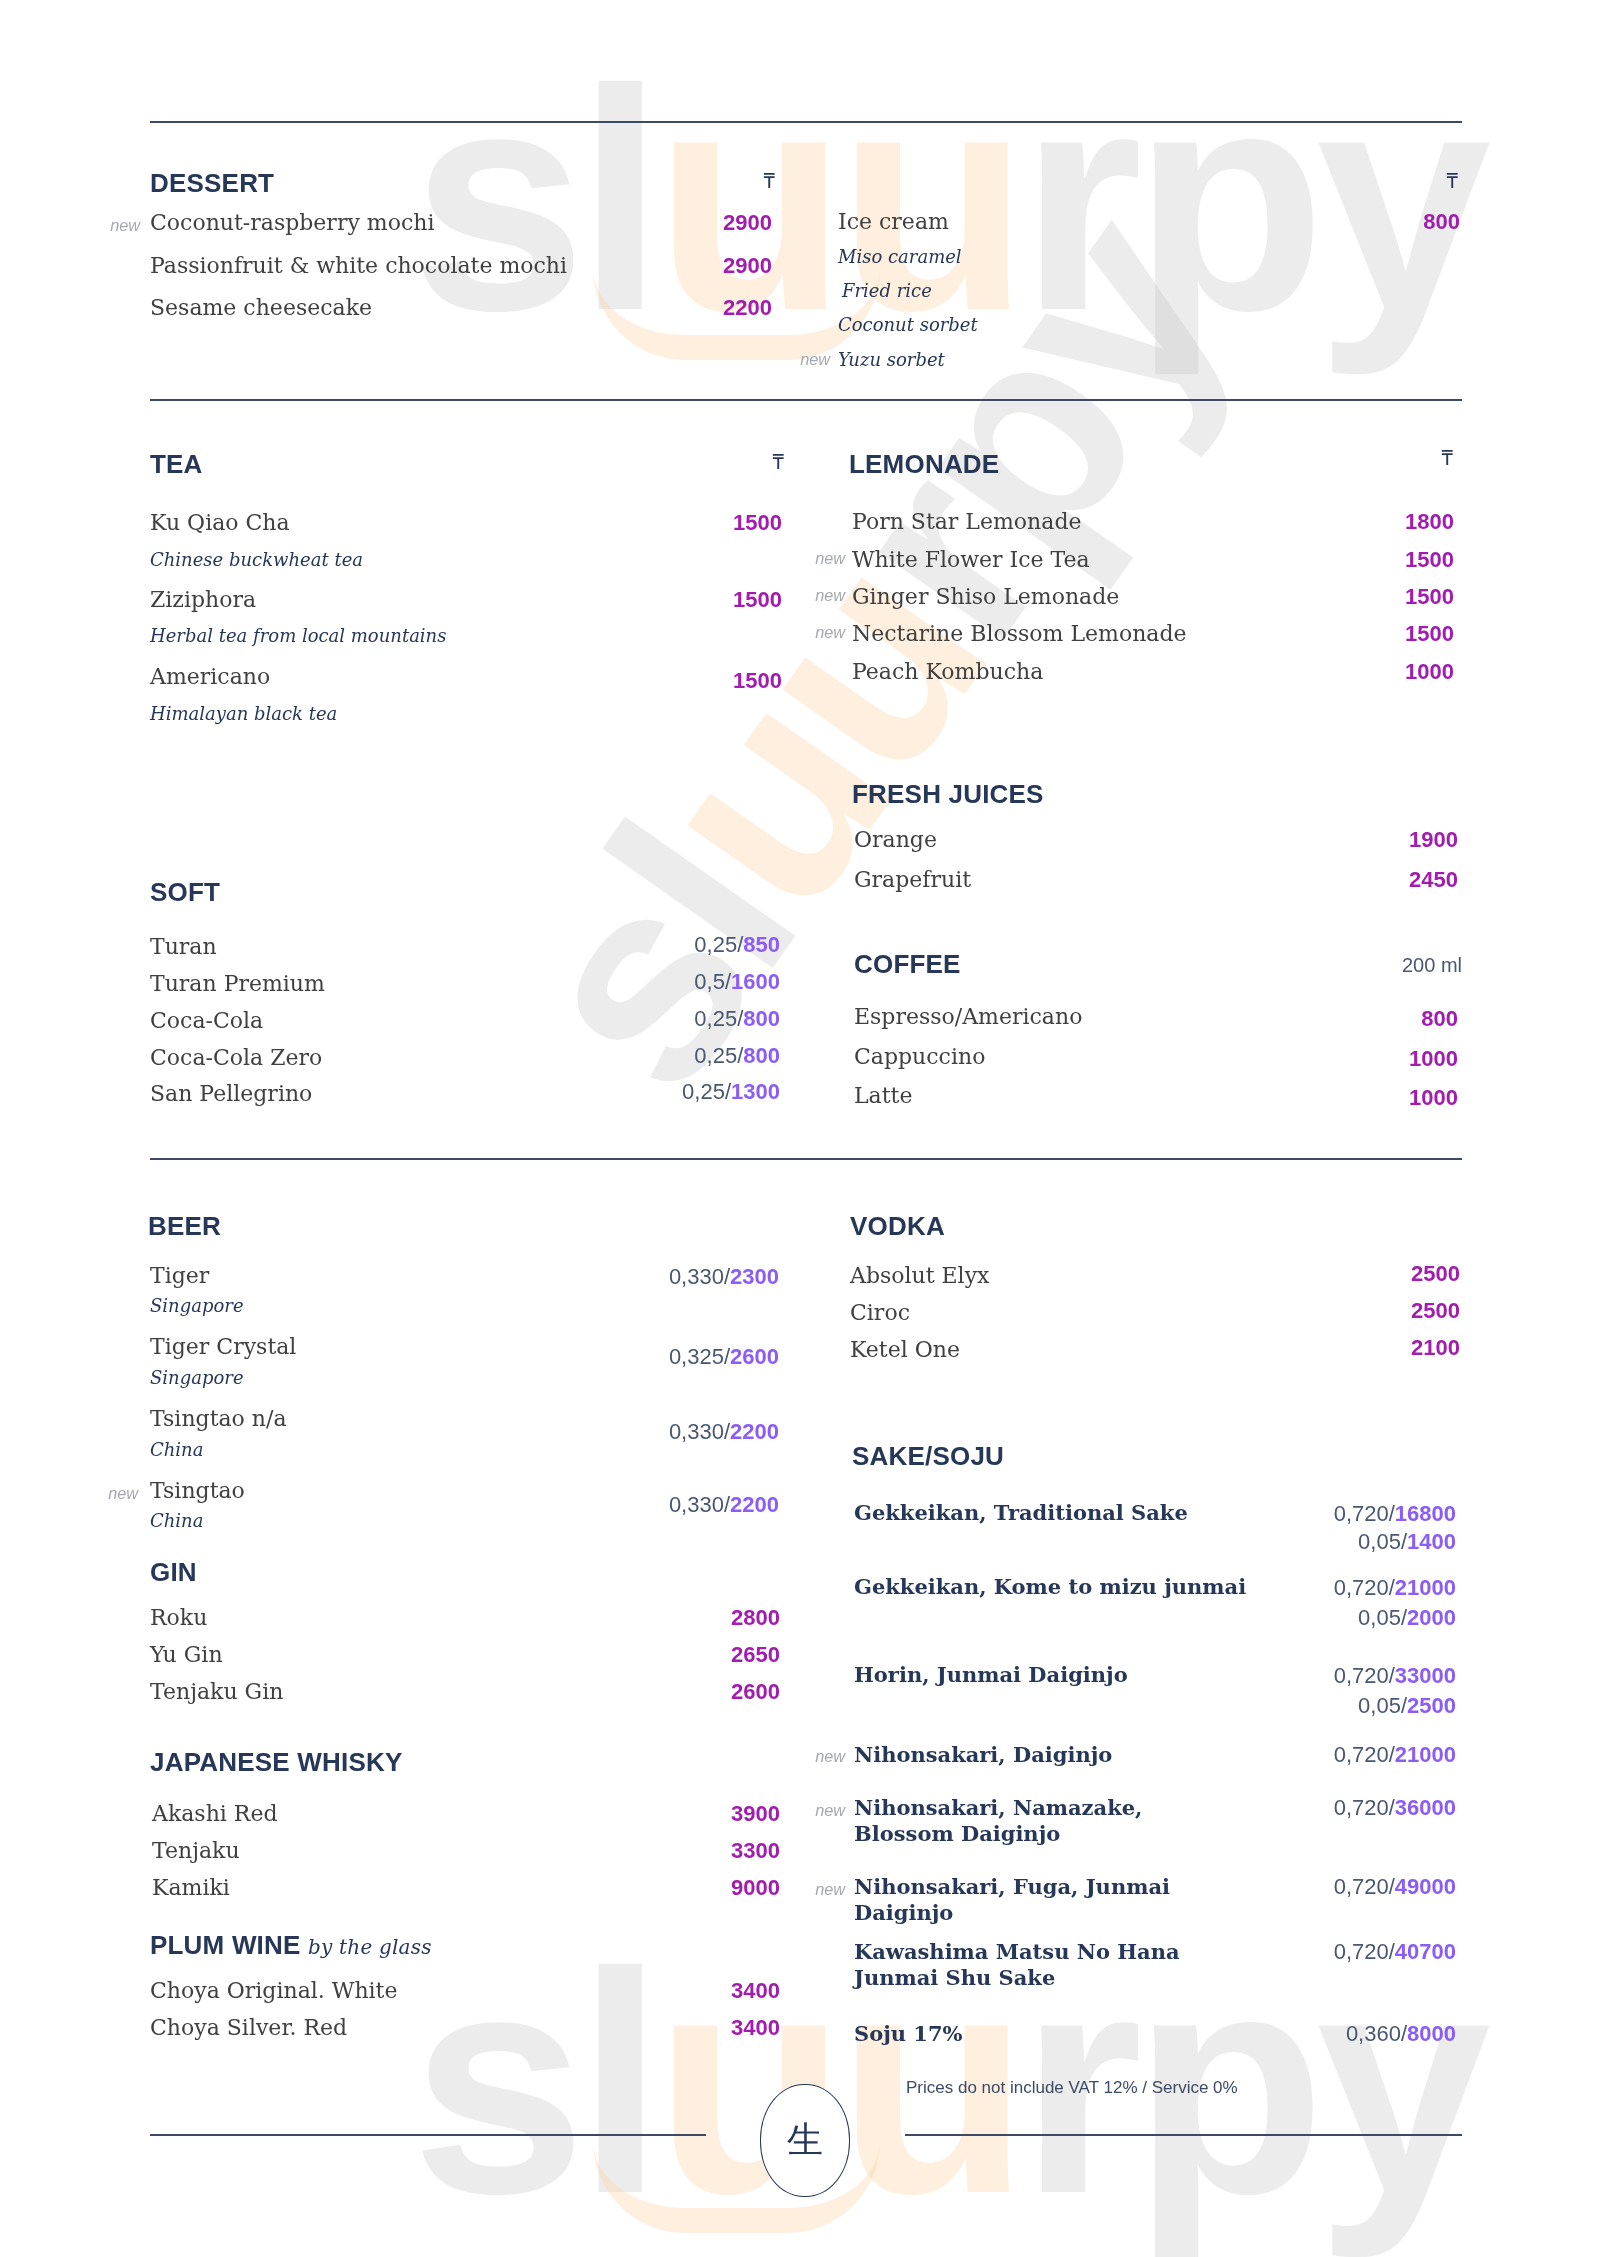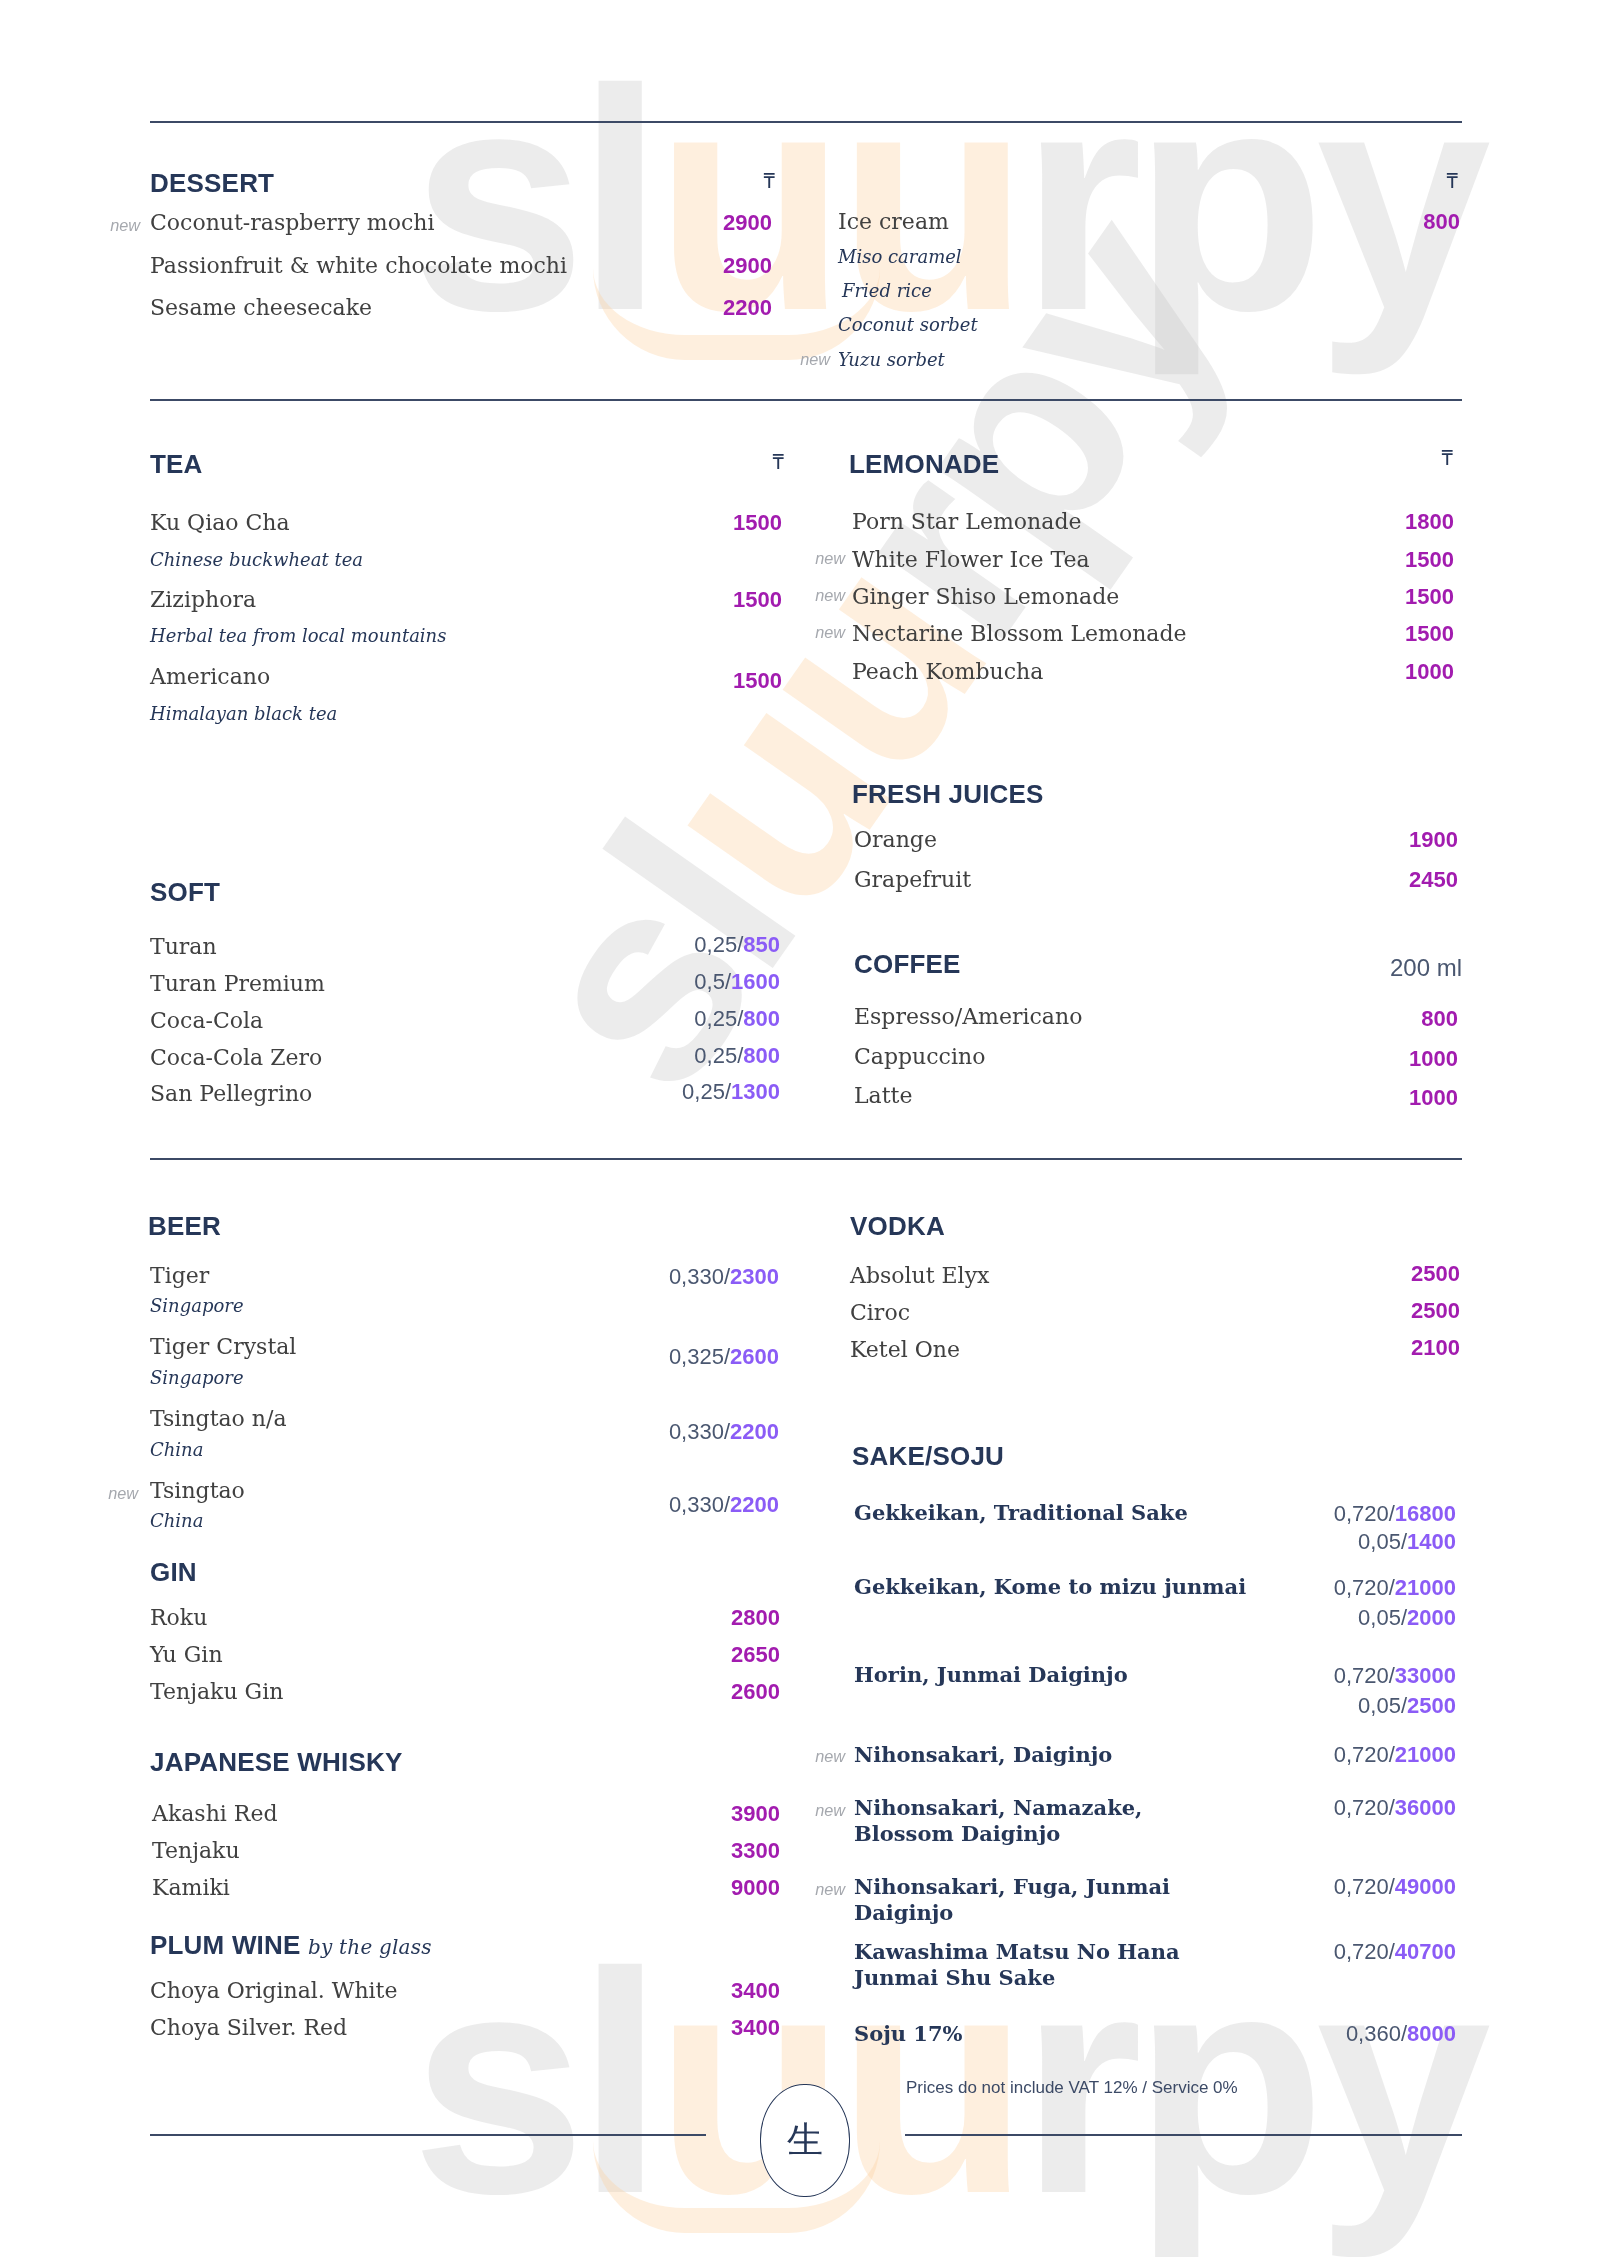--- a/index.html
+++ b/index.html
@@ -123,21 +123,21 @@
 
   <div class="abs nm" style="left:150px; top:1045px;">Coca-Cola Zero</div>
   <div class="abs vol" style="left:574px; top:1043px; width:206px;"><span>0,25/</span><b>800</b></div>
 
   <div class="abs nm" style="left:150px; top:1081px;">San Pellegrino</div>
   <div class="abs vol" style="left:574px; top:1079px; width:206px;"><span>0,25/</span><b>1300</b></div>
 </section>
 
 <section>
   <div class="abs h" style="left:854px; top:949px;">COFFEE</div>
-  <div class="abs vol" style="left:1357px; top:954px; width:105px; font-size:24px;text-align:right;">200 ml</div>
+  <div class="abs vol" style="left:1357px; top:954px; width:105px; font-size:20px;text-align:right;">200 ml</div>
 
   <div class="abs nm" style="left:854px; top:1004px;">Espresso/Americano</div>
   <div class="abs pr" style="left:1355px; top:1006px; width:103px;">800</div>
   <div class="abs nm" style="left:854px; top:1044px;">Cappuccino</div>
   <div class="abs pr" style="left:1355px; top:1046px; width:103px;">1000</div>
   <div class="abs nm" style="left:854px; top:1083px;">Latte</div>
   <div class="abs pr" style="left:1355px; top:1085px; width:103px;">1000</div>
 </section>
 
 <section>

